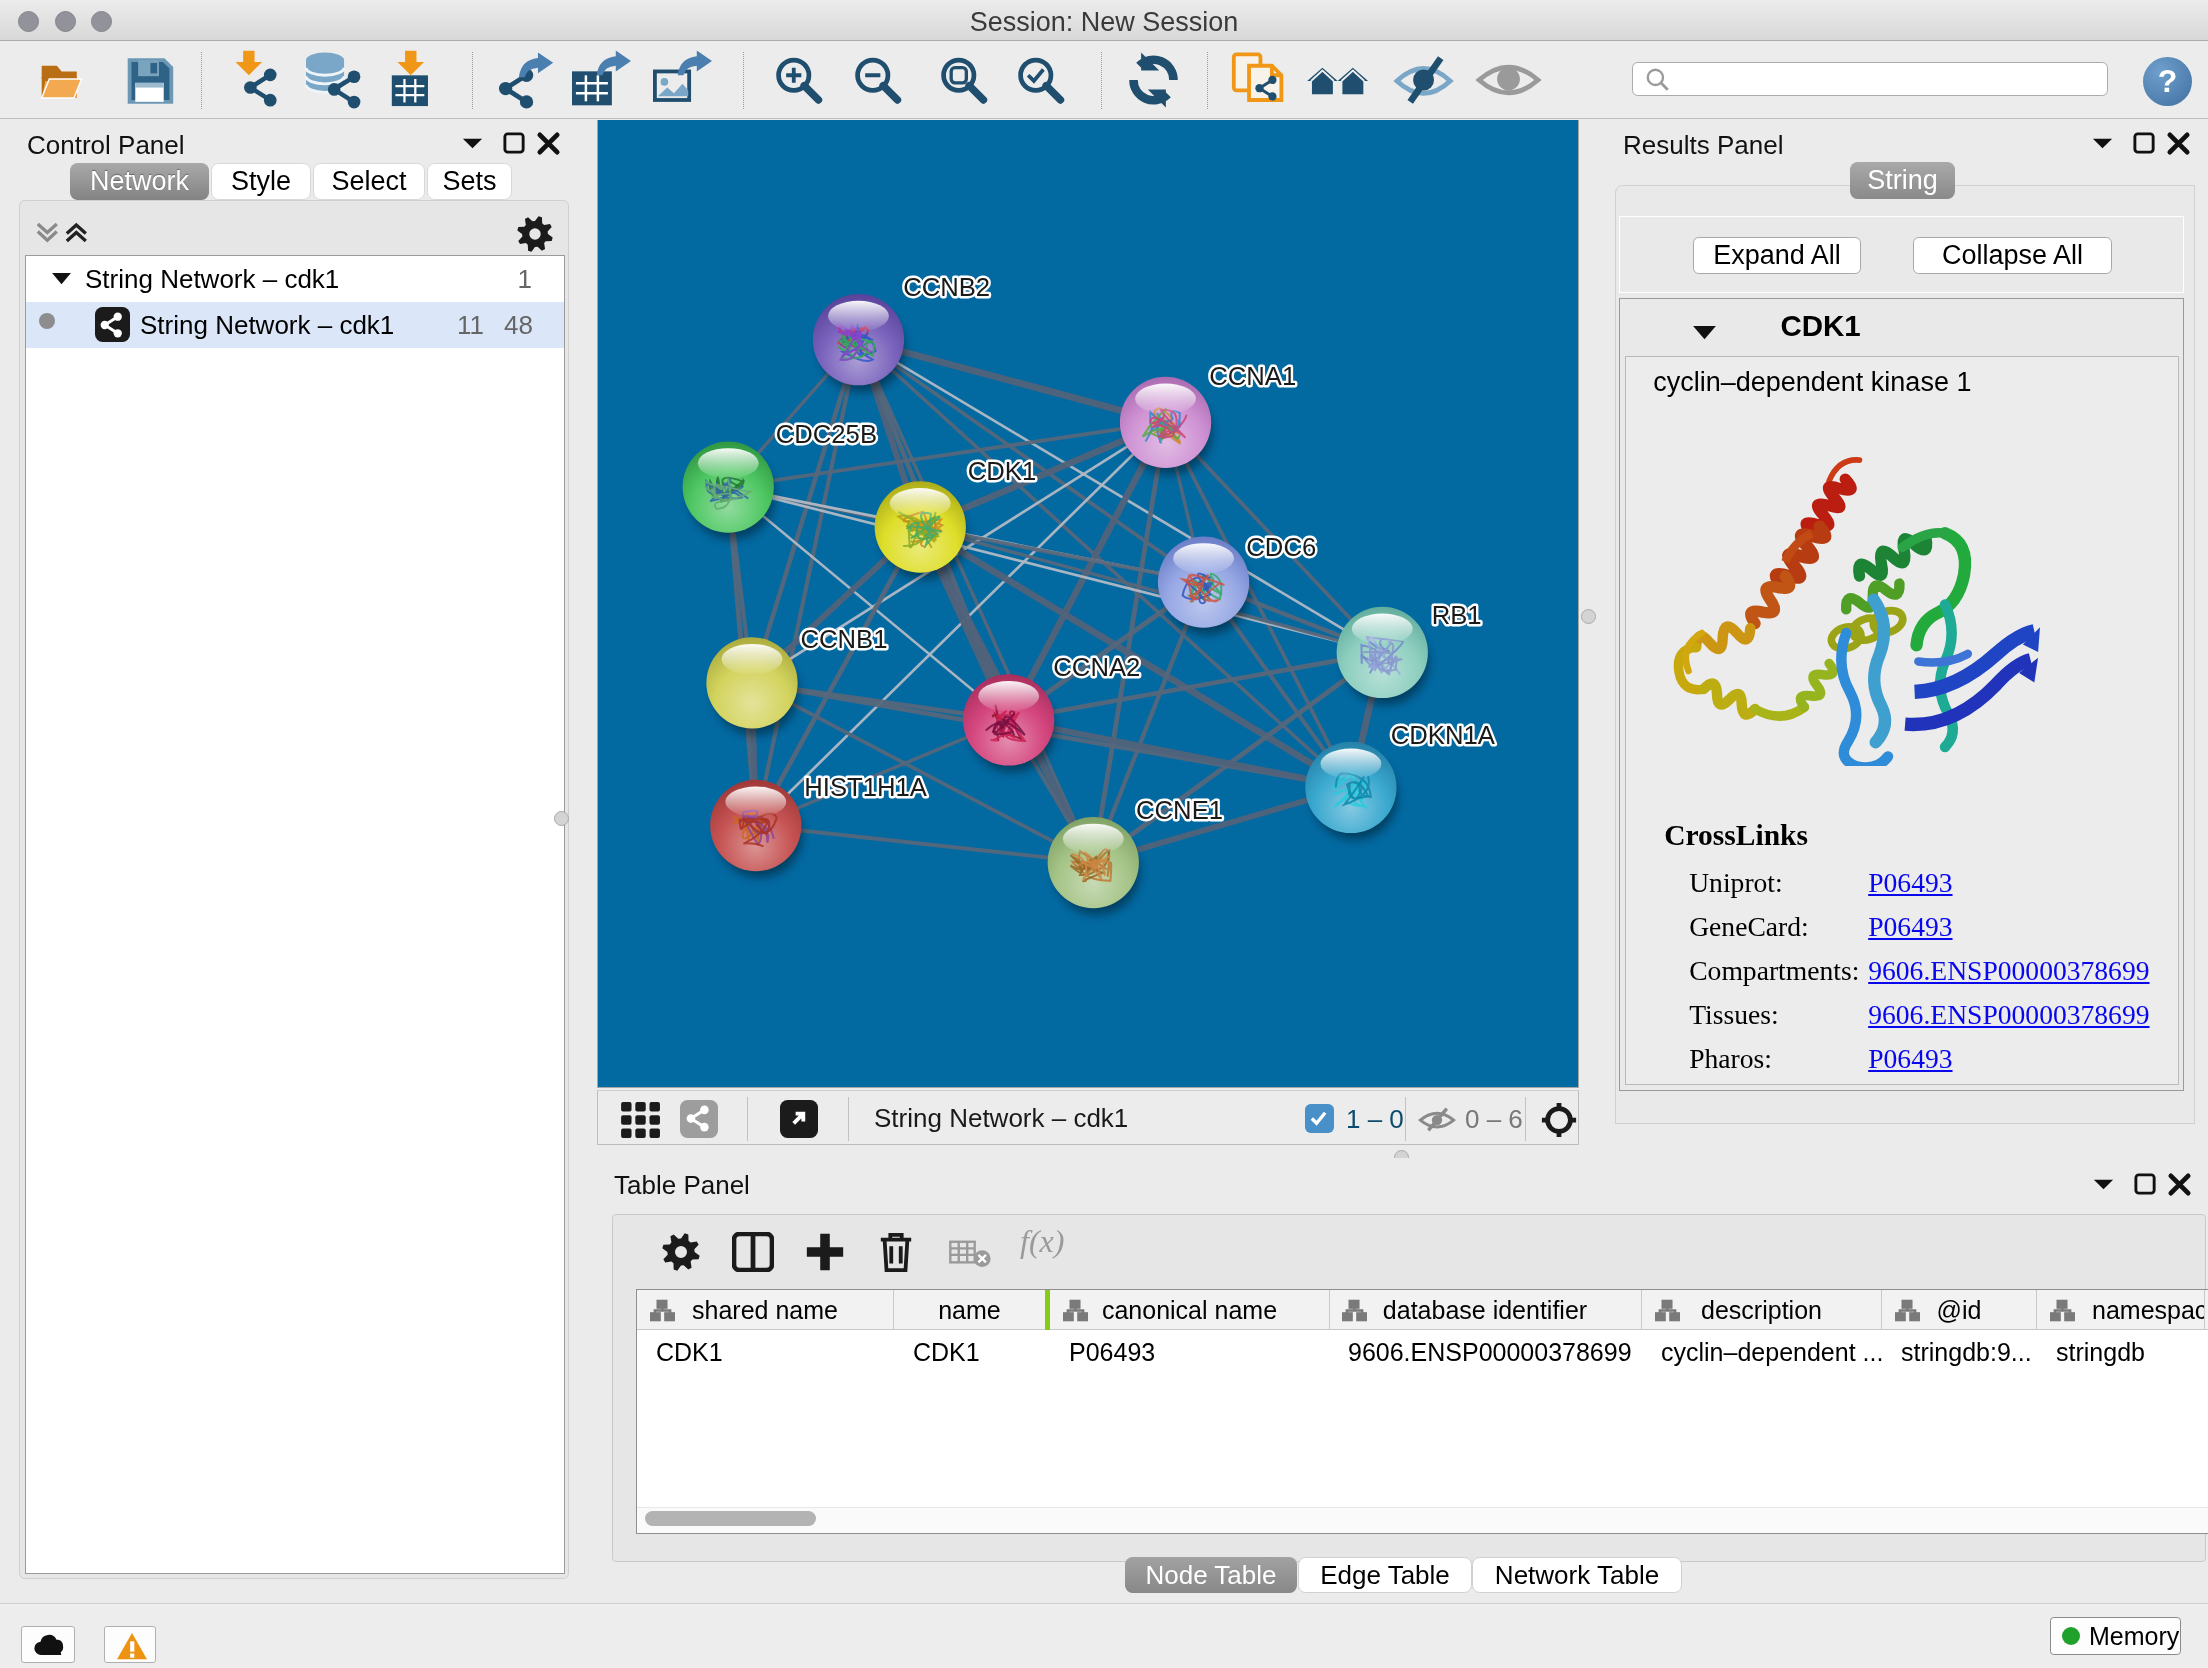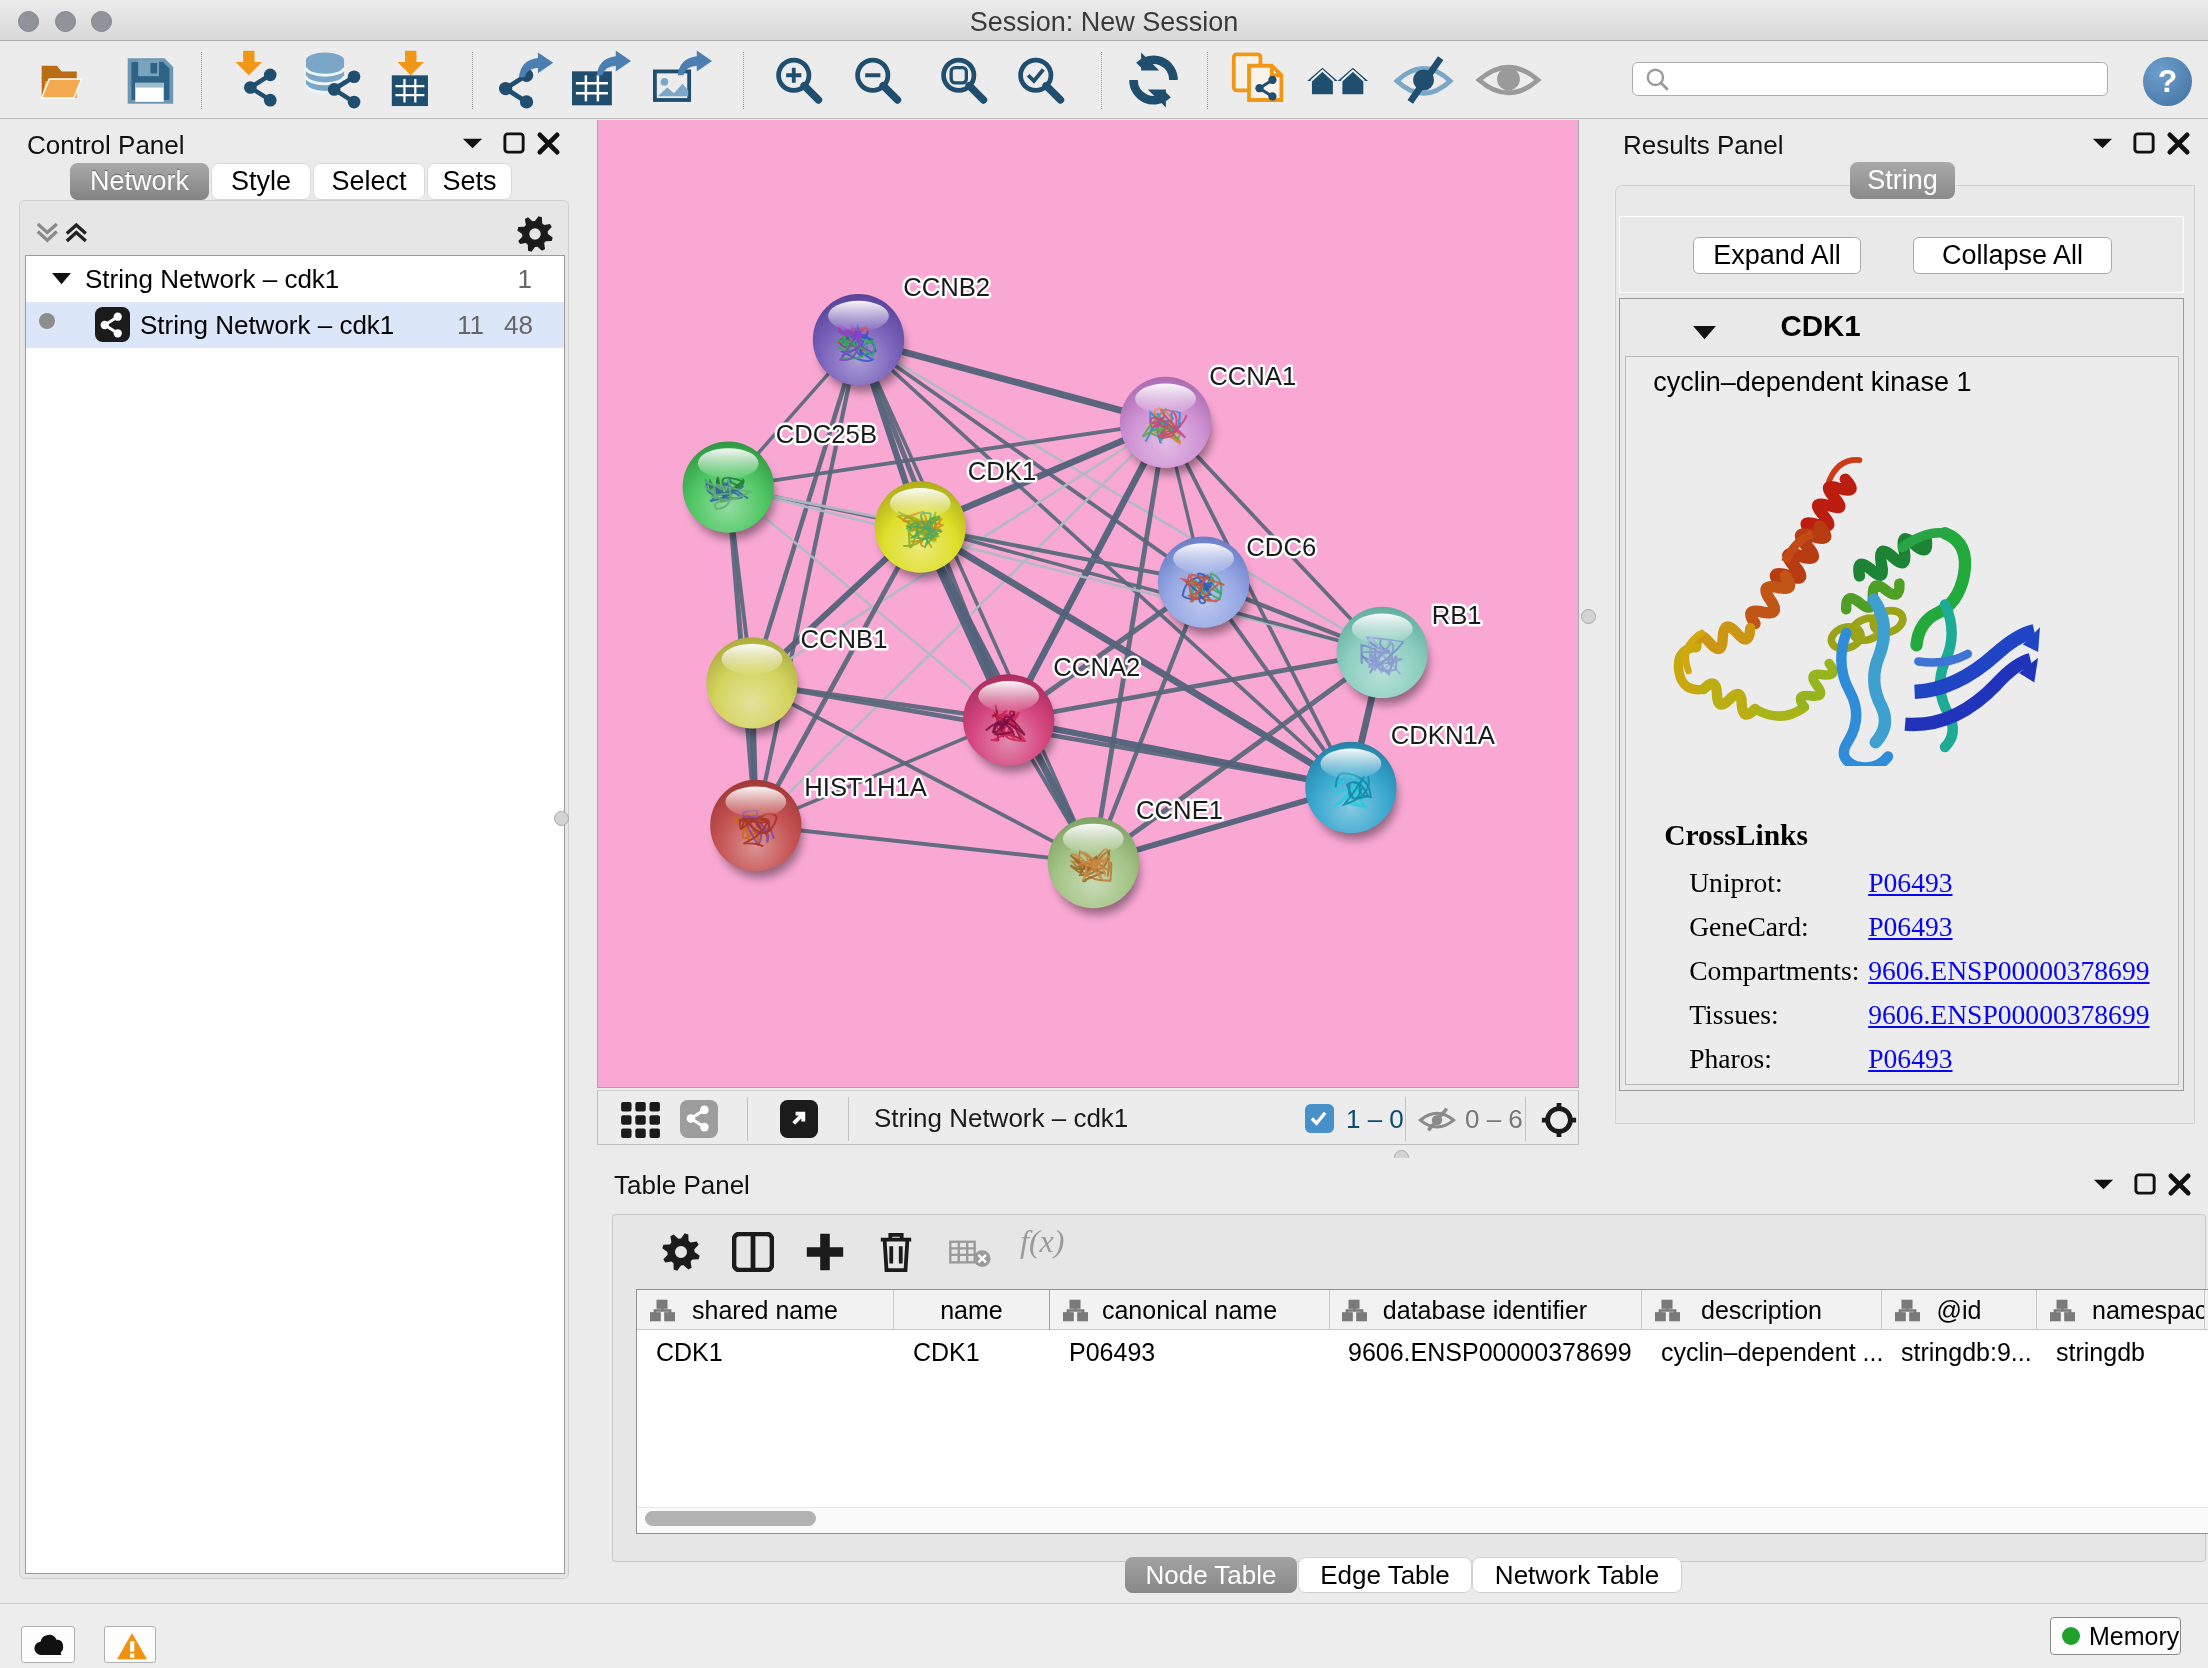--- a/index.html
+++ b/index.html
@@ -18,21 +18,21 @@
   border-left:1.9px dotted #9b9b9b; }
 .search { position:absolute; left:1632px; top:20px; width:476px; height:34px;
   background:#fff; border:1px solid #ababab; border-radius:5.7px; }
 .help { position:absolute; left:2143px; top:15px; width:49px; height:49px;
   border-radius:50%; background:radial-gradient(circle at 35% 30%, #6f9fcc, #3f6f9f);
   color:#fff; font-size:32px; font-weight:700; text-align:center; line-height:48px; }
 .phead { font-size:26px; color:#111; }
 .winbtns { position:absolute; display:flex; gap:0; align-items:center; }
 .winbtns svg { margin-left:8.6px; }
 .winbtns svg:first-child { margin-left:0; margin-right:8.6px; }
-.canvas { left:597px; top:120px; width:982px; height:968px; background:#f9a8d4;
+.canvas { left:597px; top:120px; width:982px; height:968px; background:#0369a1;
   border:1px solid #a6a6a6; border-top:none; }
 .cfooter { left:597px; top:1090px; width:982px; height:55px; background:#ececec;
   border:1px solid #bdbdbd; border-top:1px solid #cfcfcf; }
 .vtab { border-radius:7.6px 7.6px 7.6px 7.6px; text-align:center; font-size:27px; }
 a.lnk { color:#0807ee; text-decoration:underline; }
 </style></head><body>
 <div class="abs titlebar">
 <div class="tl" style="left:18px"></div>
     <div class="tl" style="left:55px"></div>
     <div class="tl" style="left:91px"></div>
@@ -696,21 +696,21 @@
               <g fill="none" stroke="#7a7a7a" stroke-width="2.5">
                 <rect x="8" y="2" width="9" height="7" fill="#7a7a7a"></rect>
                 <rect x="1" y="15" width="9" height="7" fill="#7a7a7a"></rect>
                 <rect x="16" y="15" width="9" height="7" fill="#7a7a7a"></rect>
                 <path d="M13 9 v3 M5 15 v-3 h16 v3"></path>
               </g>
             </svg></span>
       <span style="display:block;text-align:center;font-size:25px;padding-top:5.7px;white-space:nowrap">shared name</span>
         </div>
         <div style="position:absolute;left:19px;top:48px;font-size:25px">CDK1</div>
-        <div style="position:absolute;left:257px;top:0;width:156px;height:40px;border-right:1px solid #84cc16;overflow:hidden">
+        <div style="position:absolute;left:257px;top:0;width:156px;height:40px;border-right:5px solid #84cc16;overflow:hidden">
 
       <span style="display:block;text-align:center;font-size:25px;padding-top:5.7px;white-space:nowrap">name</span>
         </div>
         <div style="position:absolute;left:276px;top:48px;font-size:25px">CDK1</div>
         <div style="position:absolute;left:413px;top:0;width:280px;height:40px;border-right:1px solid #c9c9c9;overflow:hidden">
       <span style="position:absolute;left:13.3px;top:8.6px"><svg width="25" height="23" viewBox="0 0 26 24">
               <g fill="none" stroke="#7a7a7a" stroke-width="2.5">
                 <rect x="8" y="2" width="9" height="7" fill="#7a7a7a"></rect>
                 <rect x="1" y="15" width="9" height="7" fill="#7a7a7a"></rect>
                 <rect x="16" y="15" width="9" height="7" fill="#7a7a7a"></rect>

